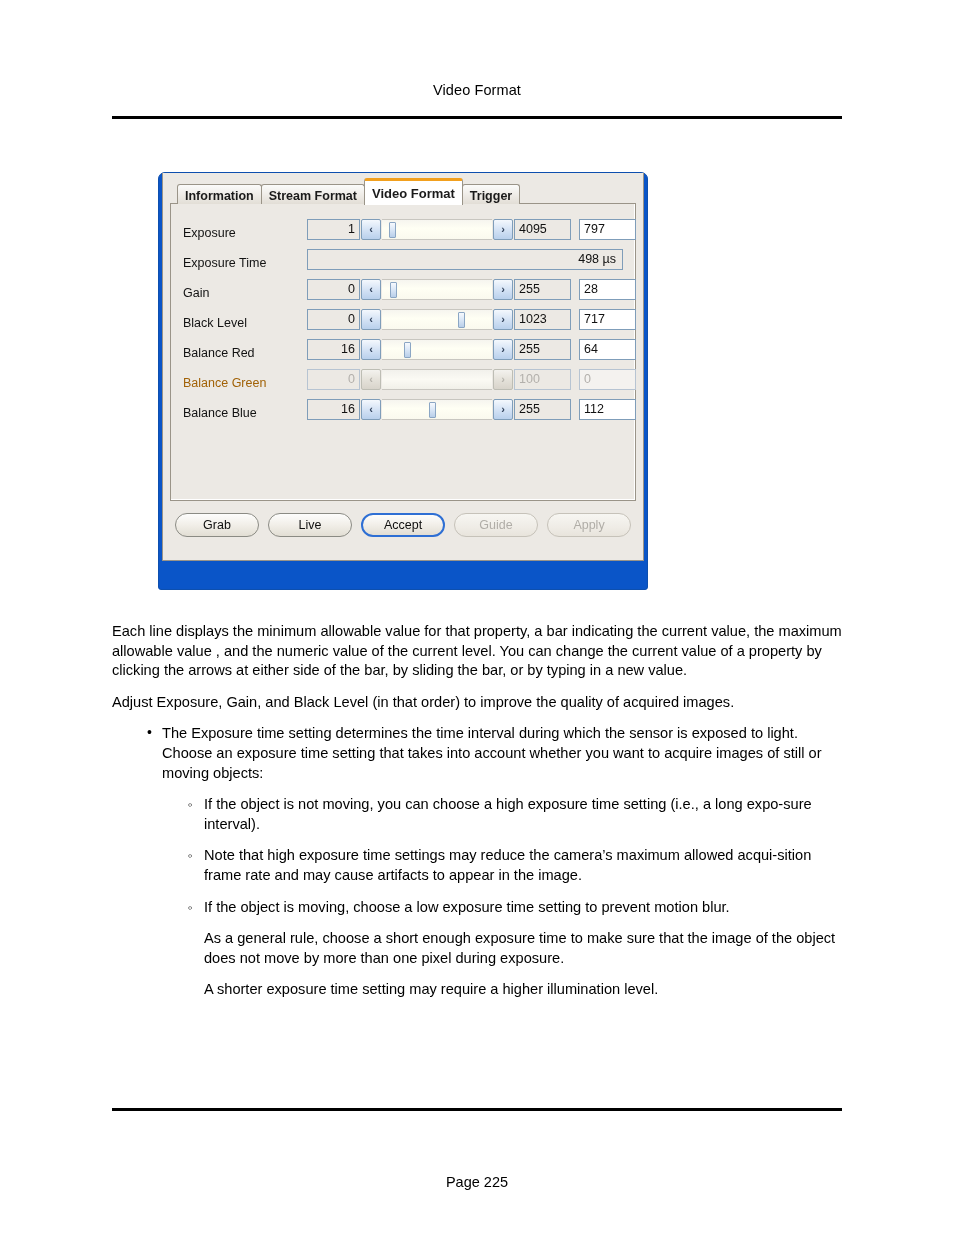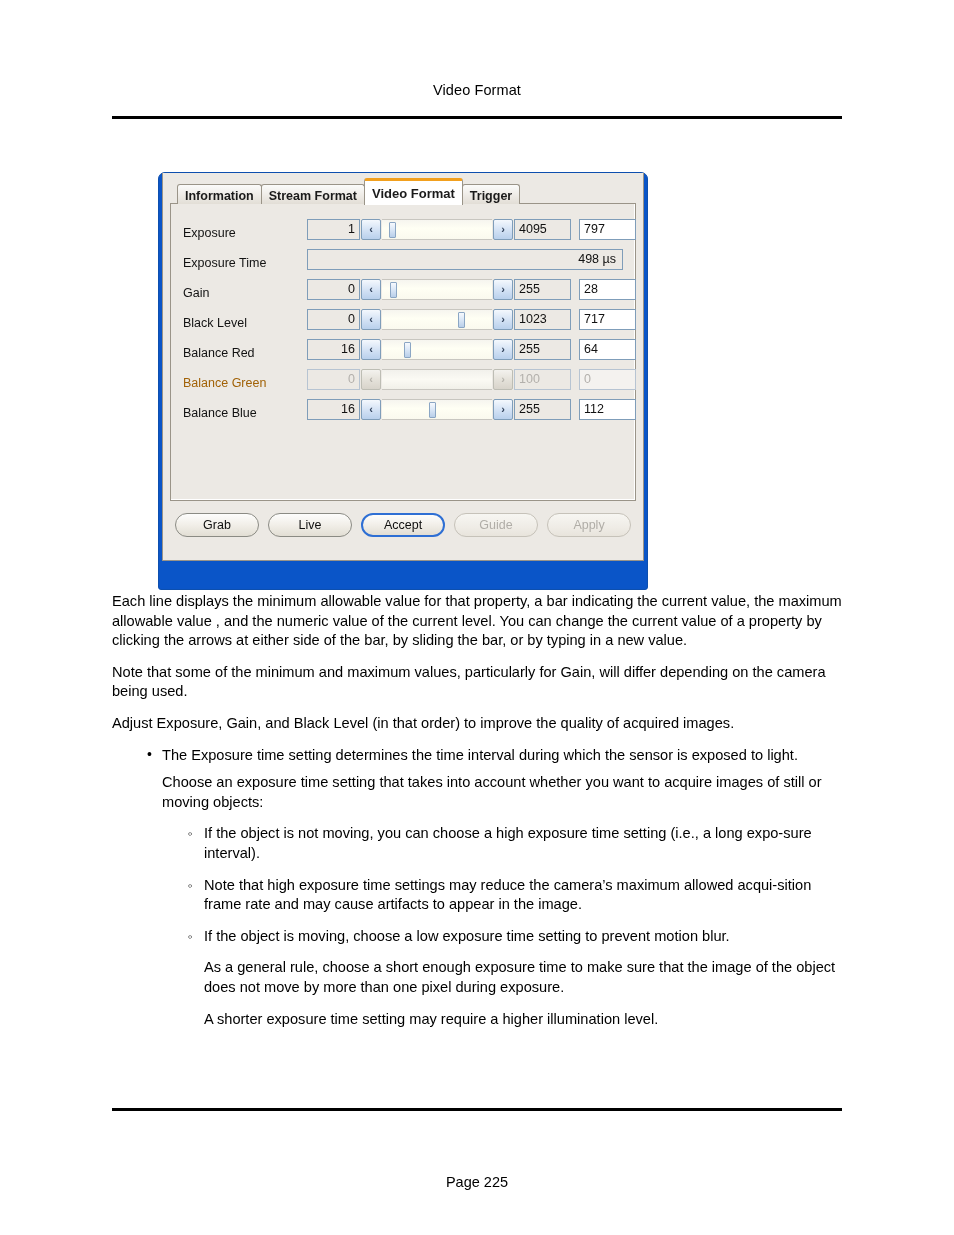--- a/index.html
+++ b/index.html
@@ -62,42 +62,42 @@
     top: 1174px;
     left: 112px;
     width: 730px;
     text-align: center;
     font-size: 14.5px;
   }
 
   
   .body-copy {
     position: absolute;
-    top: 592px;
+    top: 622px;
     left: 112px;
     width: 732px;
   }
   .para {
     font-size: 14.6px;
     line-height: 19.6px;
     margin: 0 0 12px 0;
     text-align: left;
   }
 
   ul.bullets, ul.subbullets {
     margin: 0;
     padding: 0;
     list-style: none;
   }
   .bullet-item {
     position: relative;
     padding-left: 50px;
     font-size: 14.6px;
     line-height: 19.6px;
-    margin-bottom: 8px;
+    margin-bottom: 0;
   }
   .bullet-item::before {
     content: "\2022";
     position: absolute;
     left: 35px;
     top: -1px;
     font-size: 14px;
   }
   .indent1 {
     padding-left: 50px;
@@ -523,21 +523,20 @@
         <div class="btn default">Accept</div>
         <div class="btn disabled">Guide</div>
         <div class="btn disabled">Apply</div>
       </div>
 
     </div>
   </div>
 
   <div class="body-copy">
     <p class="para">Each line displays the minimum allowable value for that property, a bar indicating the current value, the maximum allowable value , and the numeric value of the current level. You can change the current value of a property by clicking the arrows at either side of the bar, by sliding the bar, or by typing in a new value.</p>
-    <p class="para">Note that some of the minimum and maximum values, particularly for Gain, will differ depending on the camera being used.</p>
     <p class="para">Adjust Exposure, Gain, and Black Level (in that order) to improve the quality of acquired images.</p>
 
     <ul class="bullets">
       <li class="bullet-item">The Exposure time setting determines the time interval during which the sensor is exposed to light.</li>
     </ul>
     <p class="indent1">Choose an exposure time setting that takes into account whether you want to acquire images of still or moving objects:</p>
 
     <ul class="subbullets">
       <li class="sub-item">If the object is not moving, you can choose a high exposure time setting (i.e., a long expo-sure interval).</li>
       <li class="sub-item">Note that high exposure time settings may reduce the camera’s maximum allowed acqui-sition frame rate and may cause artifacts to appear in the image.</li>

